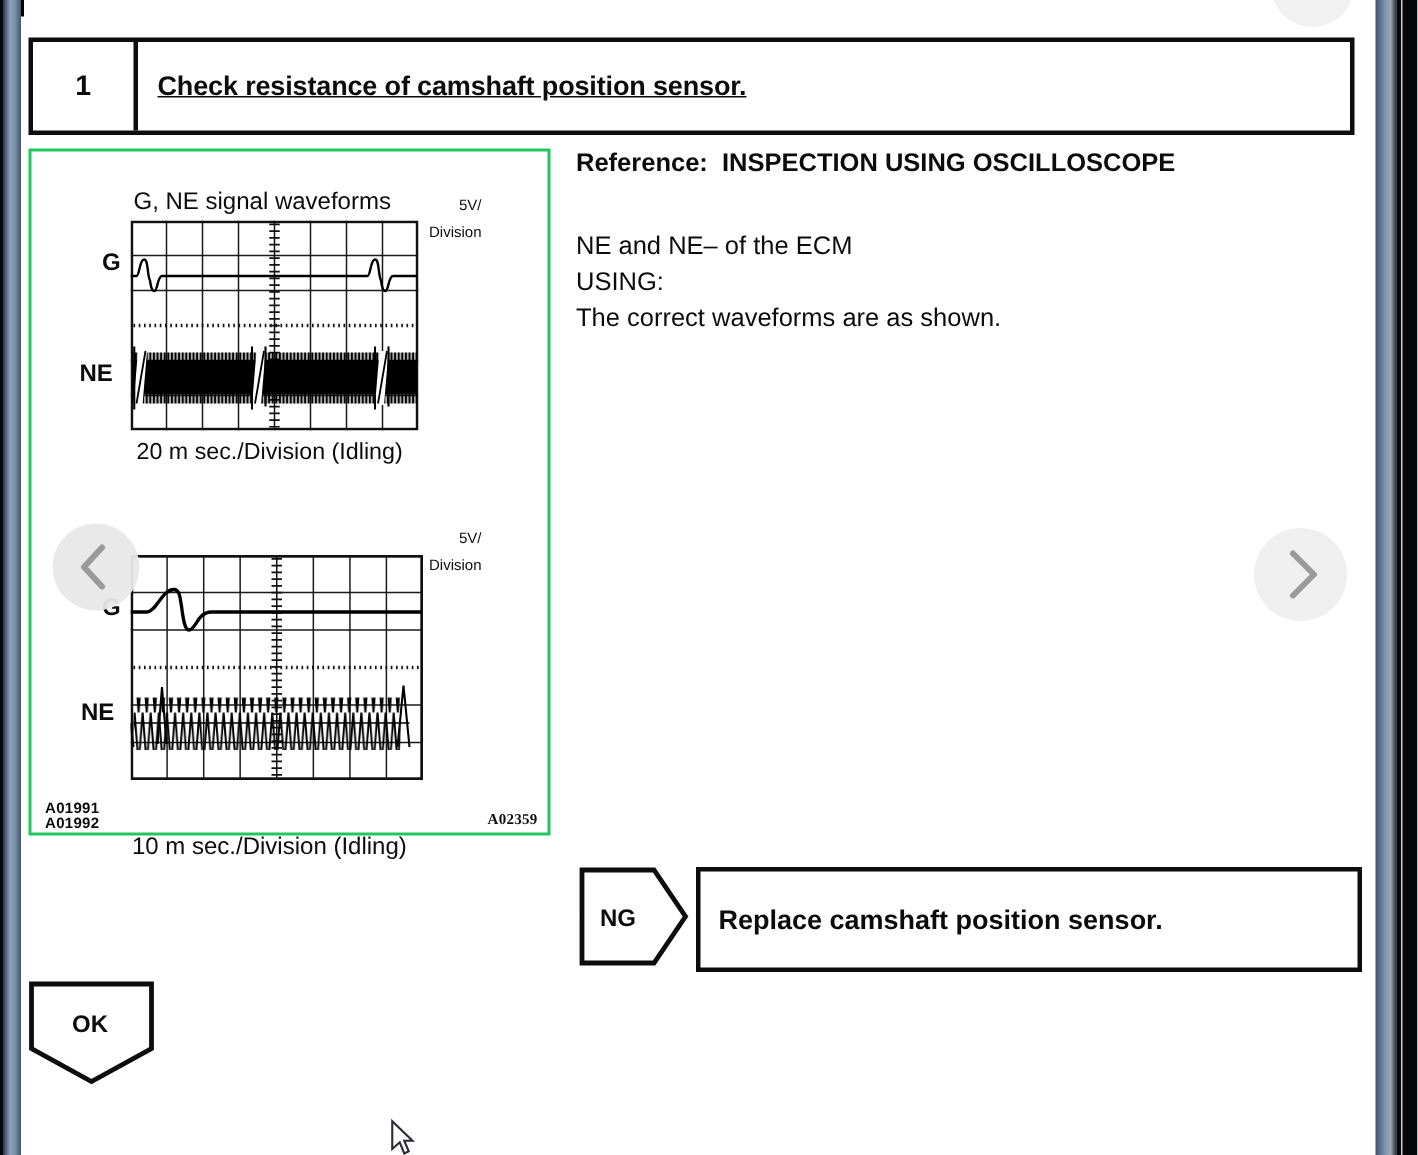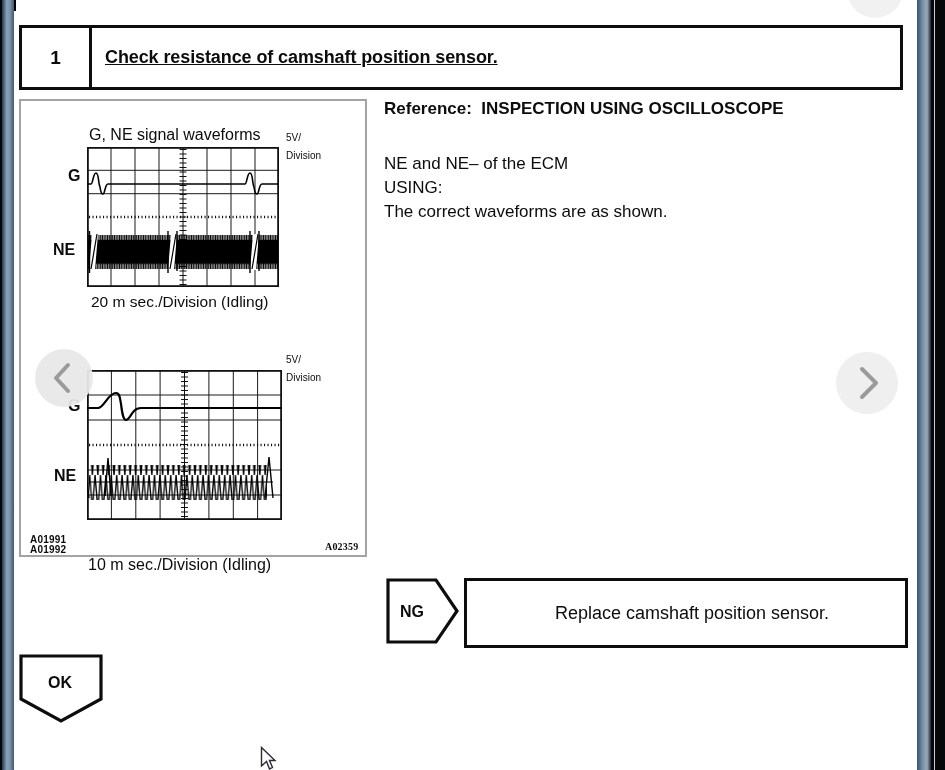--- a/index.html
+++ b/index.html
@@ -16,33 +16,33 @@
   .edge-inner-line{left:934px;top:0;width:1px;height:770px;background:#c9ced4;}
   .top-artifact{left:14px;top:0;width:2px;height:11px;background:#000;}
   
   .step-box{left:19px;top:25px;width:878px;height:59px;border:3px solid #0d0d0d;
       background:#fff;display:flex;align-items:stretch;}
   .step-num{width:67px;border-right:3px solid #0d0d0d;display:flex;align-items:center;
       justify-content:center;font-weight:700;font-size:19px;}
   .step-title{flex:1;display:flex;align-items:center;padding-left:13px;
       font-weight:700;font-size:18px;letter-spacing:-0.1px;text-decoration:underline;}
   
-  .fig-box{left:19px;top:99px;width:344px;height:454px;border:2px solid #a3a3a3;background:#fff;}
+  .fig-box{left:19px;top:99px;width:344px;height:454px;border:2px solid #22c55e;background:#fff;text-align:right;}
   .fig-box .abs{position:absolute;}
   .scope-title{font-size:16px;}
   .vdiv{font-size:10px;line-height:18px;}
   .sig-label{font-size:16px;font-weight:600;}
   .time-caption{font-size:15.5px;}
   .fig-code{font-size:10px;line-height:10px;font-weight:600;letter-spacing:0.2px;}
   
   .ref-heading{font-weight:700;font-size:17px;white-space:pre-wrap;}
   .ref-line{font-size:17px;line-height:24px;}
   
   .ng-box{left:464px;top:578px;width:426px;height:64px;border:3px solid #0d0d0d;background:#fff;
-      display:flex;align-items:center;padding-left:12px;font-weight:400;font-size:18px;justify-content:center;}
+      display:flex;align-items:center;padding-left:12px;font-weight:700;font-size:18px;}
   
   .nav-circle{border-radius:50%;background:rgba(232,232,232,0.95);display:flex;
       align-items:center;justify-content:center;}
   .cursor-svg{pointer-events:none;}
 </style>
 </head>
 <body>
 
 <div class="page">
 

